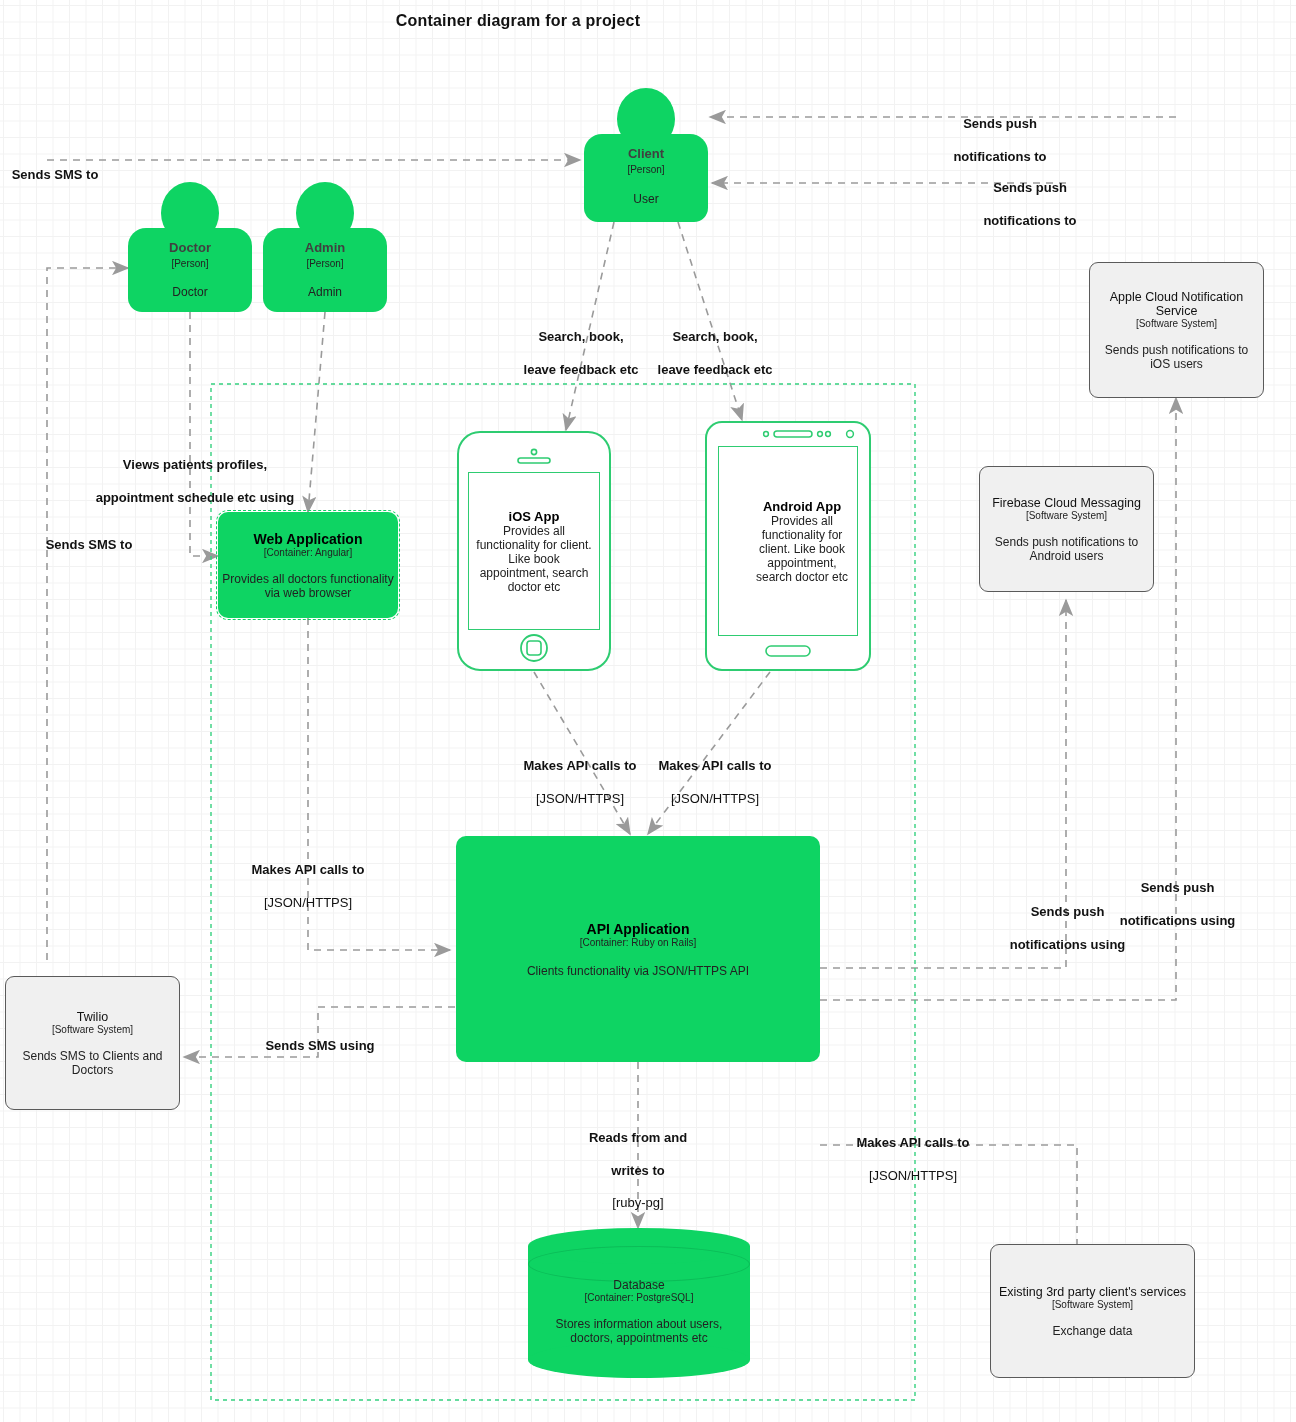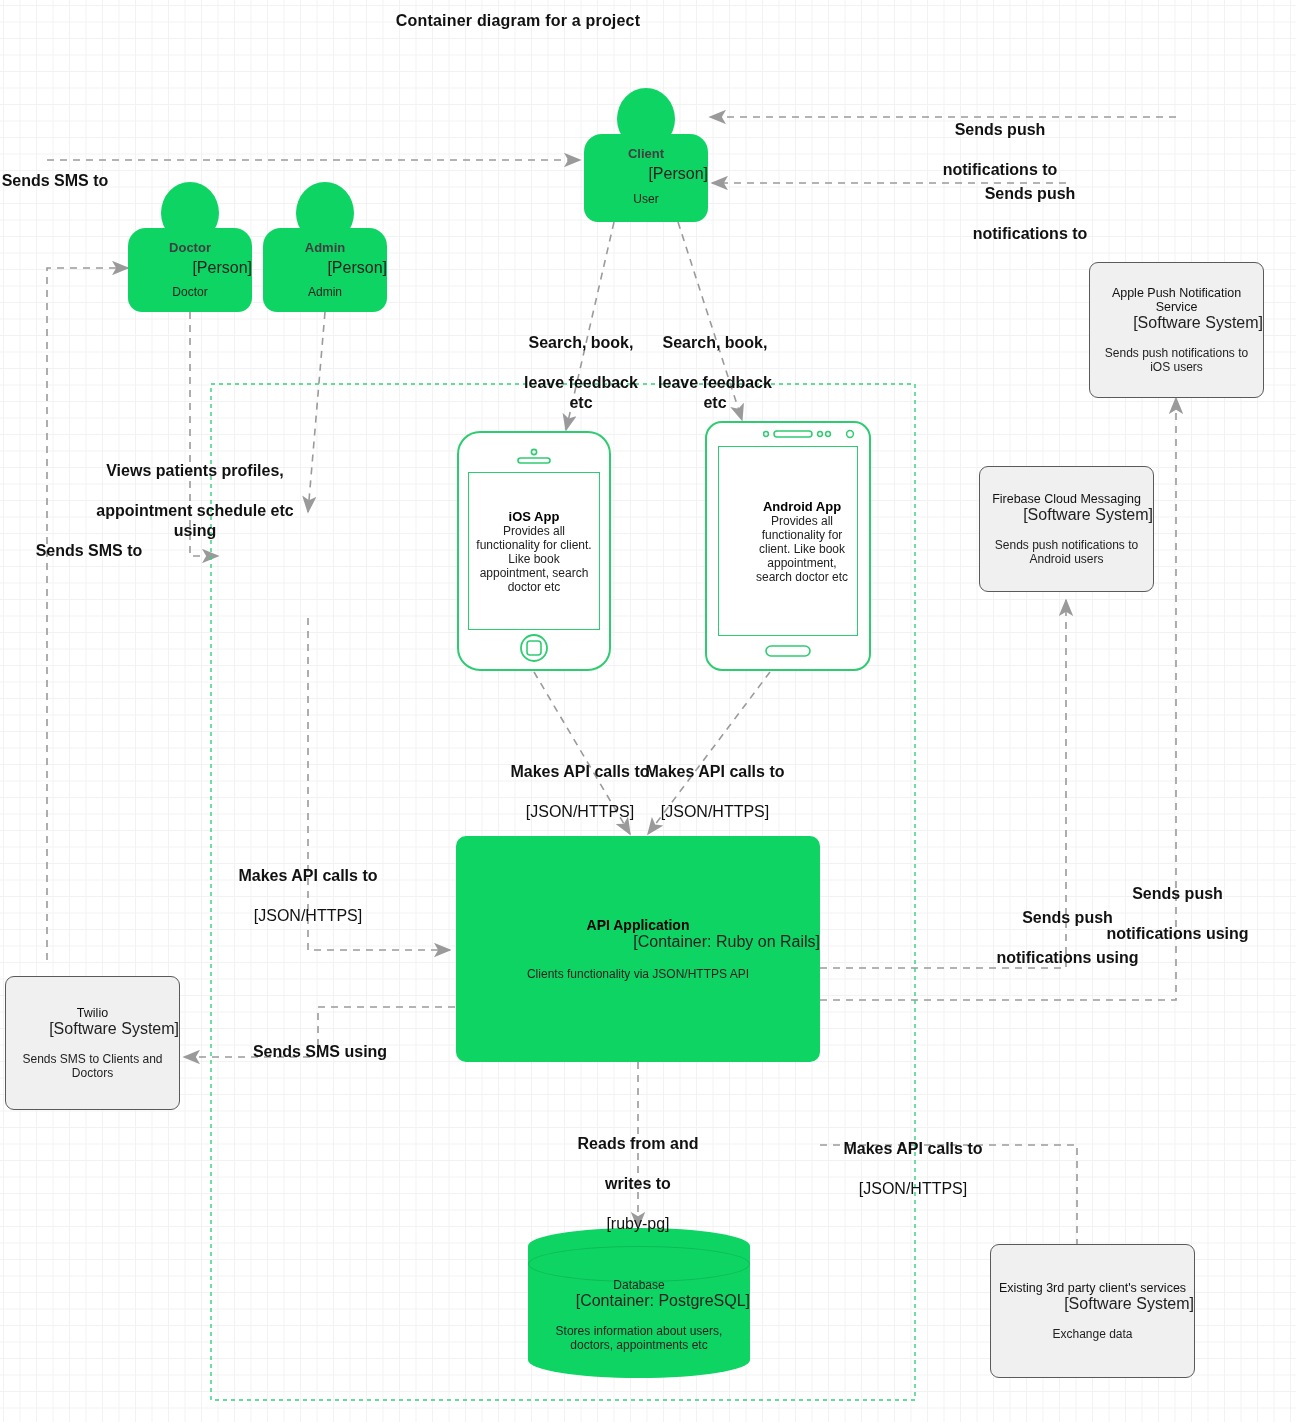--- a/index.html
+++ b/index.html
@@ -28,21 +28,21 @@
     font-size:16px;font-weight:bold;color:#111;letter-spacing:.2px;
   }
 
   
   .node{position:absolute;box-sizing:border-box;}
   .ntxt{
     position:absolute;left:0;right:0;
     text-align:center;color:#404040;line-height:1.22;
   }
   .nname{font-weight:bold;font-size:13px;}
-  .ntech{font-size:16px;color:#222;text-align:right;}
+  .ntech{font-size:10px;color:#222;}
   .ndesc{font-size:12px;color:#222;}
 
   
   .person .head{
     position:absolute;background:#0ed463;border-radius:50%;
     left:50%;transform:translateX(-50%);
   }
   .person .body{
     position:absolute;left:0;right:0;bottom:0;background:#0ed463;
     border-radius:18px 18px 14px 14px;
@@ -76,21 +76,21 @@
   .cyl{position:absolute;}
   .cyl .cbody{position:absolute;left:0;right:0;top:18px;bottom:18px;background:#0ed463;}
   .cyl .ctop{position:absolute;left:0;right:0;top:0;height:36px;background:#0ed463;border-radius:50%;}
   .cyl .cbot{position:absolute;left:0;right:0;bottom:0;height:36px;background:#0ed463;border-radius:50%;}
   .cyl .rim{position:absolute;left:0;right:0;top:18px;height:36px;border-radius:50%;border:1px solid #0bbd58;box-sizing:border-box;}
   .cyl .ctxt{position:absolute;left:0;right:0;top:50px;text-align:center;}
 
   
   .elabel{
     position:absolute;text-align:center;color:#111;
-    font-size:16px;line-height:1.25;white-space:pre-line;
+    font-size:13px;line-height:1.25;white-space:pre-line;
   }
   .elabel .b{font-weight:bold;}
   .elabel .n{font-weight:normal;}
 </style>
 </head>
 <body>
 
 <div id="canvas">
 
   <div class="title">Container diagram for a project</div>
@@ -161,21 +161,21 @@
     <div class="head" style="width:58px;height:62px;top:0;"></div>
     <div class="body" style="height:88px;">
       <div class="ntxt nname" style="top:12px;">Client</div>
       <div class="ntxt ntech" style="top:30px;">[Person]</div>
       <div class="ntxt ndesc" style="top:58px;">User</div>
     </div>
   </div>
 
   <div class="node system" style="left:1089px;top:262px;width:175px;height:136px;">
     <div class="inner">
-      <div class="nname">Apple Push Notification Service</div>
+      <div class="nname">Apple Cloud Notification Service</div>
       <div class="ntech">[Software System]</div>
       <div class="ndesc" style="margin-top:14px;padding:0 8px;">Sends push notifications to iOS users</div>
     </div>
   </div>
 
   <div class="node system" style="left:979px;top:466px;width:175px;height:126px;">
     <div class="inner">
       <div class="nname">Firebase Cloud Messaging</div>
       <div class="ntech">[Software System]</div>
       <div class="ndesc" style="margin-top:14px;padding:0 8px;">Sends push notifications to Android users</div>
@@ -191,20 +191,27 @@
   </div>
 
   <div class="node system" style="left:990px;top:1244px;width:205px;height:134px;">
     <div class="inner">
       <div class="nname">Existing 3rd party client's services</div>
       <div class="ntech">[Software System]</div>
       <div class="ndesc" style="margin-top:14px;padding:0 8px;">Exchange data</div>
     </div>
   </div>
 
+  <div class="node cbox sel" style="left:218px;top:512px;width:180px;height:106px;">
+    <div style="width:100%;text-align:center;">
+      <div class="nname" style="font-size:14px;">Web Application</div>
+      <div class="ntech">[Container: Angular]</div>
+      <div class="ndesc" style="margin-top:14px;padding:0 4px;">Provides all doctors functionality via web browser</div>
+    </div>
+  </div>
 
   <div class="phone" style="left:456px;top:430px;width:156px;height:242px;">
     <svg width="156" height="242" viewBox="0 0 156 242">
       <rect x="2" y="2" width="152" height="238" rx="22" ry="22" fill="#fff" stroke="#2ecc71" stroke-width="2"></rect>
       <circle cx="78" cy="22" r="2.6" fill="none" stroke="#2ecc71" stroke-width="1.6"></circle>
       <rect x="62" y="28" width="32" height="5" rx="2.5" fill="none" stroke="#2ecc71" stroke-width="1.6"></rect>
       <circle cx="78" cy="218" r="13" fill="none" stroke="#2ecc71" stroke-width="1.8"></circle>
       <rect x="71" y="211" width="14" height="14" rx="3" fill="none" stroke="#2ecc71" stroke-width="1.6"></rect>
     </svg>
     <div class="screen" style="left:12px;top:42px;width:132px;height:158px;">

